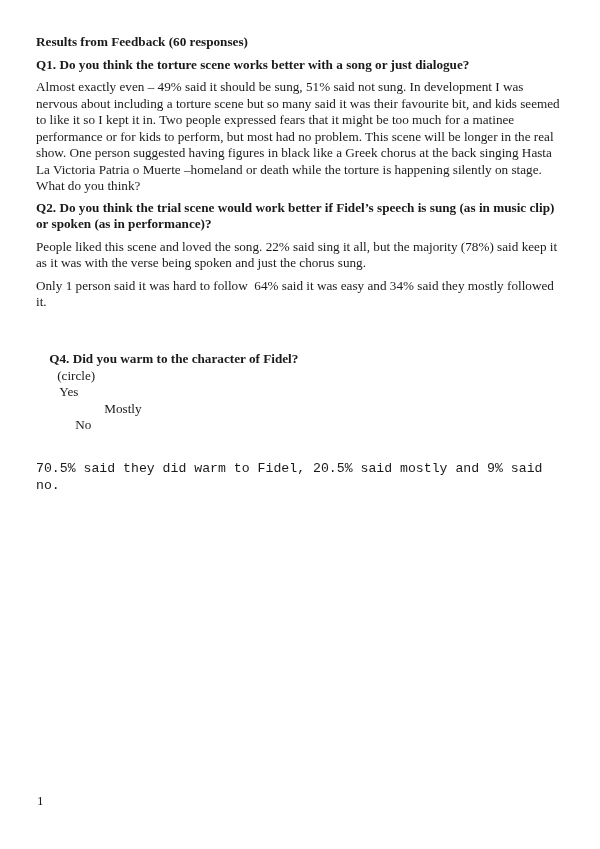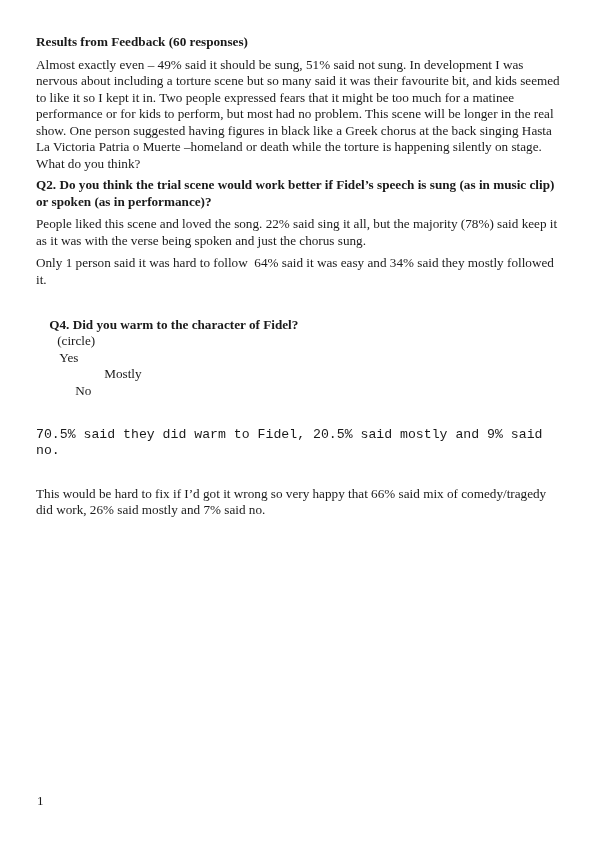--- a/index.html
+++ b/index.html
@@ -26,21 +26,21 @@
     white-space: pre-wrap;
   }
   .b { font-weight: bold; }
 
   
   .mb5  { margin-bottom: 5px; }
   .mb10 { margin-bottom: 10px; }
   .mb11 { margin-bottom: 11px; }
   .mb18 { }
   .mb26 { margin-bottom: 26px; font-family: Liberation Mono, monospace; }
-  .mb28 { margin-bottom: 12px; }
+  .mb28 { margin-bottom: 24px; }
 
   
   .qline .circle { margin-left: 8px; }
   .qline.q3 .opt-yes    { margin-left: 10px; }
   .qline.q3 .opt-mostly { margin-left: 13px; }
   .qline.q3 .opt-no     { margin-left: 64px; }
   .qline.q4 .opt-yes    { margin-left: 10px; }
   .qline.q4 .opt-mostly { margin-left: 55px; }
   .qline.q4 .opt-no     { margin-left: 26px; }
   .qline.q5 .opt-yes    { margin-left: 10px; }
@@ -54,33 +54,33 @@
   }
 </style>
 </head>
 <body>
 
 <div class="page">
 
   <p class="b">Results from Feedback (60 responses)</p>
 
 
+  <p class="b">Q1. Do you think the torture scene works better with a song or just dialogue?</p>
   <p class="mb5">Almost exactly even – 49% said it should be sung, 51% said not sung. In development I was nervous about including a torture scene but so many said it was their favourite bit, and kids seemed to like it so I kept it in. Two people expressed fears that it might be too much for a matinee performance or for kids to perform, but most had no problem. This scene will be longer in the real show. One person suggested having figures in black like a Greek chorus at the back singing Hasta La Victoria Patria o Muerte –homeland or death while the torture is happening silently on stage. What do you think?</p>
 
   <p class="b">Q2. Do you think the trial scene would work better if Fidel’s speech is sung (as in music clip) or spoken (as in performance)?</p>
   <p class="mb18">People liked this scene and loved the song. 22% said sing it all, but the majority (78%) said keep it as it was with the verse being spoken and just the chorus sung.</p>
 
   <p class="mb28">Only 1 person said it was hard to follow  64% said it was easy and 34% said they mostly followed it.</p>
 
   <p class="qline q4 mb11">
     <span class="b">Q4. Did you warm to the character of Fidel?</span>
     <span class="circle">(circle)</span>
     <span class="opt-yes">Yes</span>
     <span class="opt-mostly">Mostly</span>
     <span class="opt-no">No</span>
   </p>
   <p class="mb26">70.5% said they did warm to Fidel, 20.5% said mostly and 9% said no.</p>
 
-  <p class="mb10">This would be hard to fix if I’d got it wrong so very happy that 66% said mix of comedy/tragedy did work, 26% said mostly and 7% said no.</p>
 
   <div class="page-number">1</div>
 
 </div>
 
 </body></html>

